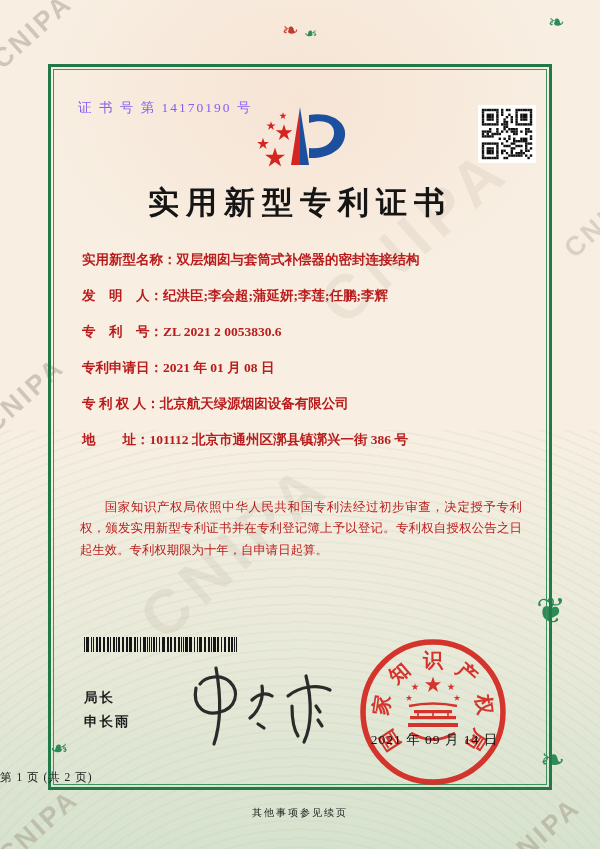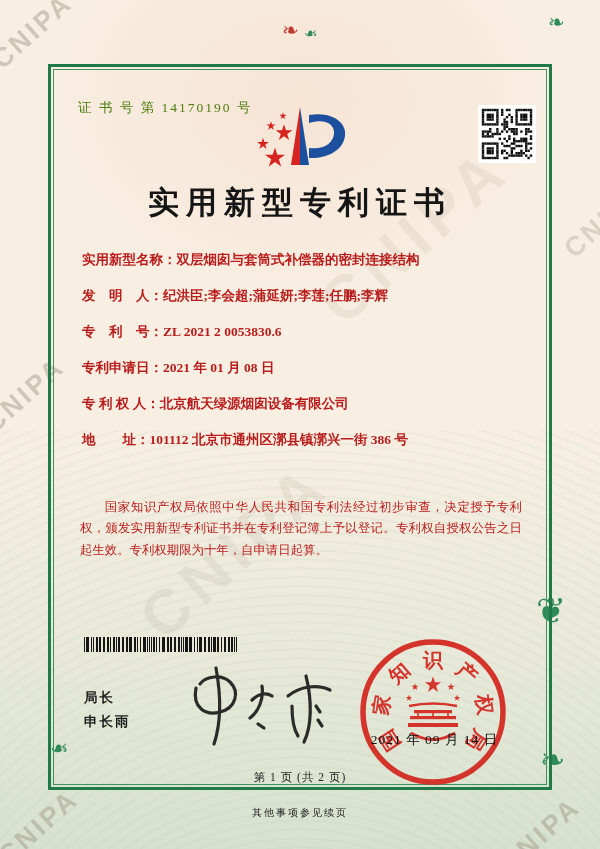--- a/index.html
+++ b/index.html
@@ -15,32 +15,32 @@
     background:linear-gradient(180deg, rgba(150,200,165,0) 0%, rgba(160,205,172,.18) 55%, rgba(150,200,165,.34) 100%),
     repeating-radial-gradient(circle at 50% 160%, rgba(110,170,130,.07) 0 2px, rgba(110,170,130,0) 2px 9px);}
   
   .wm{color:#9a8f7e;font-family:"Liberation Sans","DejaVu Sans",sans-serif;
       font-weight:bold;transform:rotate(-42deg);pointer-events:none;white-space:nowrap;}
   .wm-big{font-size:62px;letter-spacing:8px;opacity:.12;}
   .wm-sm{font-size:27px;letter-spacing:3px;opacity:.42;}
   
   .frame{left:48px;top:64px;width:498px;height:720px;border:3px solid #1f7a48;}
   .frame::before{content:"";position:absolute;inset:2px;border:1px solid #3b9160;}
-  .certno{left:78px;top:99px;font-size:13.5px;color:#4d7c0f;letter-spacing:2px;}
+  .certno{left:78px;top:99px;font-size:13.5px;color:#8b5cf6;letter-spacing:2px;}
   .title{left:0;top:182px;width:600px;text-align:center;font-size:31px;font-weight:bold;
          color:#151515;letter-spacing:7px;}
   .field{left:82px;width:445px;font-size:13.5px;font-weight:600;color:#b91c1c;white-space:nowrap;}
   .grant2{margin-left:34px;}
   .paras{left:80px;top:497px;width:442px;font-size:12.4px;line-height:1.72;color:#b91c1c;}
   .paras p{margin:0;text-indent:2em;text-align:justify;}
   .commish{left:84px;font-size:13.5px;font-weight:bold;color:#1b1b1b;
            font-family:"Liberation Sans","DejaVu Sans",sans-serif;letter-spacing:2px;}
   .datestamp{left:352px;top:731px;width:165px;text-align:center;font-size:13.5px;
              color:#111;letter-spacing:1px;z-index:30;}
-  .pageinfo{left:0;top:770px;width:600px;text-align:center;font-size:11.5px;color:#222;letter-spacing:1px;}
+  .pageinfo{left:0;top:770px;width:600px;text-align:left;font-size:11.5px;color:#222;letter-spacing:1px;}
   .footnote{left:0;top:806px;width:600px;text-align:center;font-size:10px;color:#222;letter-spacing:2px;}
   .flourish{color:#2e8b57;pointer-events:none;}
   .seal{left:357px;top:636px;width:152px;height:152px;opacity:.93;z-index:20;}
   .qrbox{left:478px;top:105px;width:58px;height:58px;background:#fff;}
   .sig{left:165px;top:650px;z-index:10;}
 </style>
 </head>
 <body>
 
 <svg width="0" height="0" style="position:absolute">

